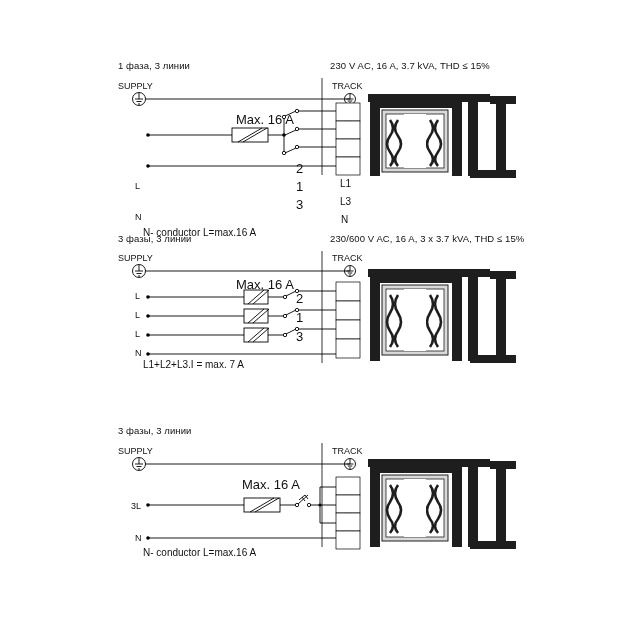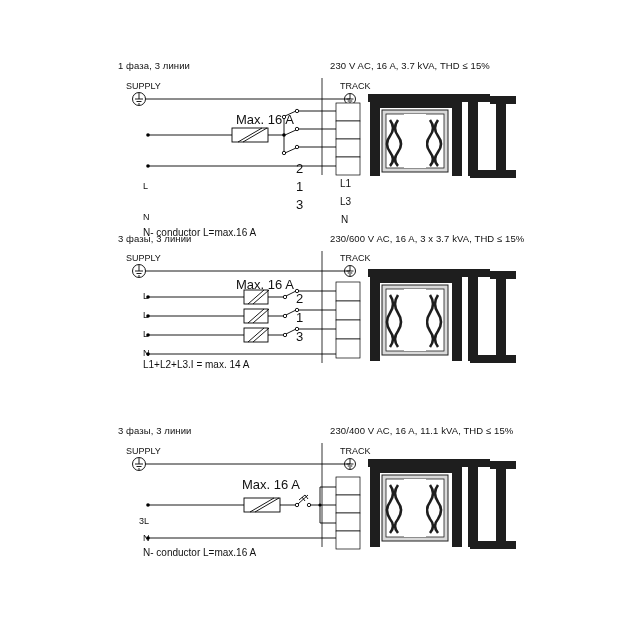--- a/index.html
+++ b/index.html
@@ -39,21 +39,20 @@
   .title-right {
     position: absolute;
     font-size: 9.5px;
     letter-spacing: 0.1px;
     white-space: nowrap;
   }
   .lbl {
     position: absolute;
     font-size: 9px;
     white-space: nowrap;
-    margin-left: 8px;
   }
   .lbl-sm {
     position: absolute;
     font-size: 13px;
     white-space: nowrap;
   }
   .lbl-md {
     position: absolute;
     font-size: 10px;
     white-space: nowrap;
@@ -184,21 +183,21 @@
 
     <div class="lbl-md" style="left:340px; top:65px;">L2</div>
     <div class="lbl-md" style="left:340px; top:84px;">L1</div>
     <div class="lbl-md" style="left:340px; top:103px;">L3</div>
     <div class="lbl-md" style="left:341px; top:122px;">N</div>
 
     <div class="lbl-sm" style="left:296px; top:66px;">2</div>
     <div class="lbl-sm" style="left:296px; top:85px;">1</div>
     <div class="lbl-sm" style="left:296px; top:104px;">3</div>
 
-    <div class="lbl-md" style="left:143px; top:134px;">L1+L2+L3.I = max. 14 A</div>
+    <div class="lbl-md" style="left:143px; top:134px;">L1+L2+L3.I = max. 7 A</div>
 
     <svg width="630" height="160">
       <g fill="none" stroke="#000" stroke-width="0.9">
         <g>
           <circle cx="139" cy="46" r="6.5"></circle>
           <line x1="139" y1="40" x2="139" y2="46"></line>
           <line x1="135" y1="46" x2="143" y2="46"></line>
           <line x1="136.5" y1="48.5" x2="141.5" y2="48.5"></line>
           <line x1="138" y1="51" x2="140" y2="51"></line>
         </g>
@@ -267,28 +266,27 @@
         <rect x="404" y="64" width="22" height="62" fill="#ffffff"></rect>
         <path d="M490 46 L516 46 L516 54 L506 54 L506 130 L516 130 L516 138 L484 138 L484 130 L496 130 L496 54 L490 54 Z" fill="#1e1e1e"></path>
         <path d="M470 130 L506 130 L506 138 L470 138 Z" fill="#1e1e1e"></path>
       </g>
     </svg>
   </div>
 
   <div class="block blk3">
 
     <div class="title-left" style="left:118px; top:10px;">3 фазы, 3 линии</div>
-    <div class="title-right" style="left:330px; top:10px;">230/400 V AC, 16 A, 11.1 kVA, THD ≤ 15%</div>
 
     <div class="lbl" style="left:118px; top:31px;">SUPPLY</div>
     <div class="lbl" style="left:332px; top:31px;">TRACK</div>
 
     <div class="lbl-sm" style="left:242px; top:62px;">Max. 16 A</div>
 
-    <div class="lbl" style="left:131px; top:101px;">3L</div>
+    <div class="lbl" style="left:131px; top:86px;">3L</div>
     <div class="lbl" style="left:135px; top:118px;">N</div>
 
     <div class="lbl-md" style="left:340px; top:66px;">L2</div>
     <div class="lbl-md" style="left:340px; top:84px;">L1</div>
     <div class="lbl-md" style="left:340px; top:102px;">L3</div>
     <div class="lbl-md" style="left:341px; top:120px;">N</div>
 
     <div class="lbl-md" style="left:143px; top:132px;">N- conductor  L=max.16 A</div>
 
     <svg width="630" height="160">

